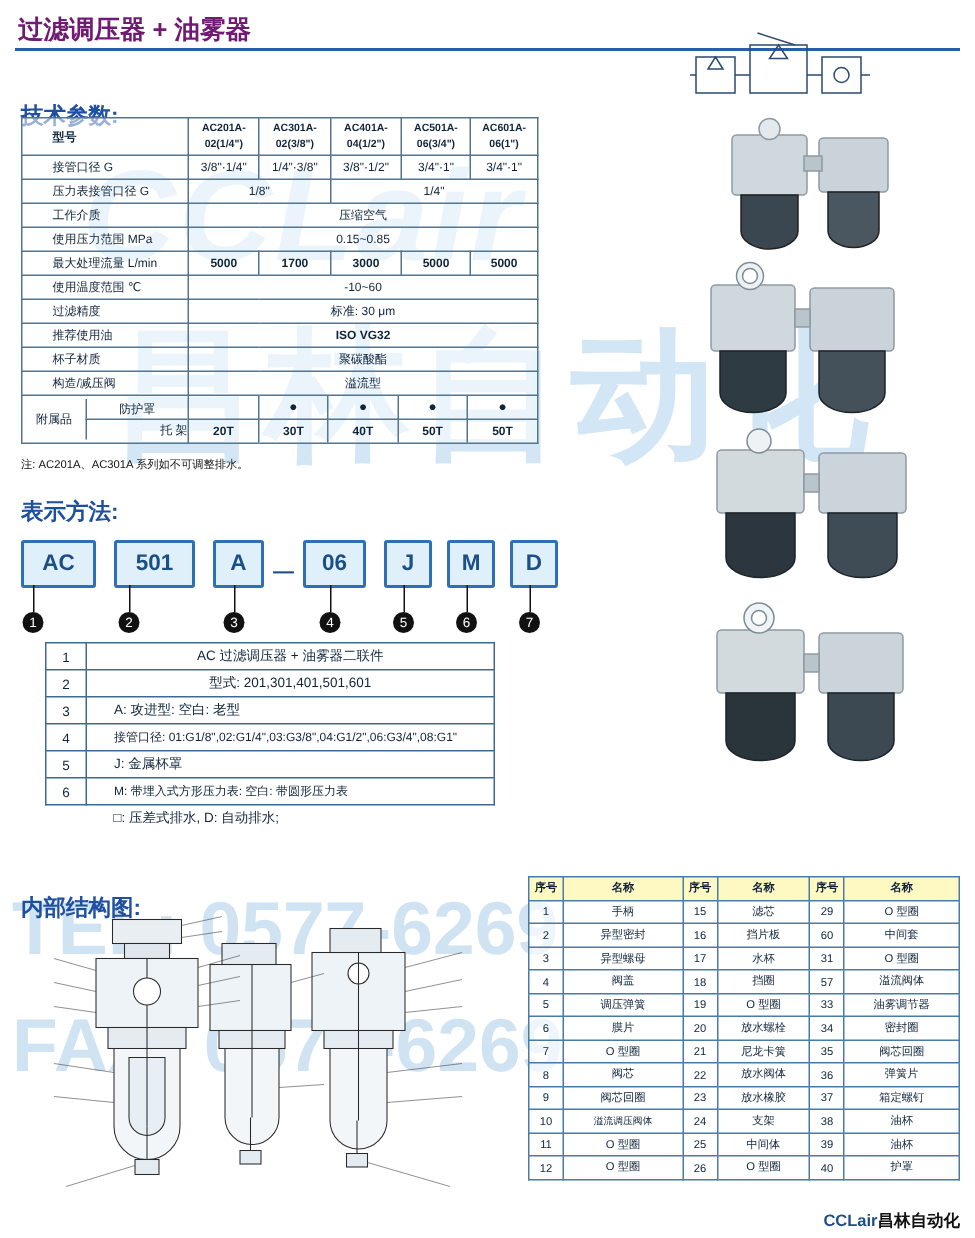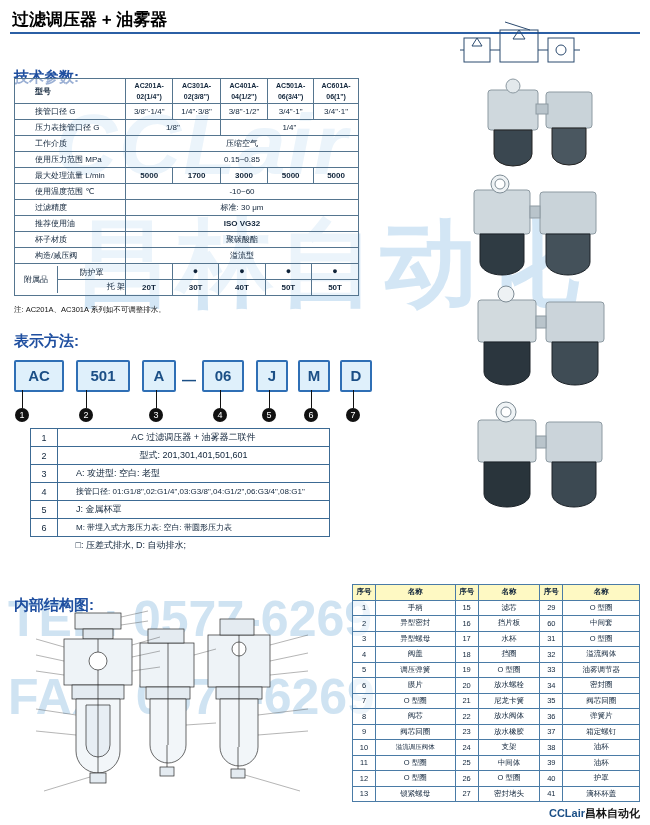--- a/index.html
+++ b/index.html
@@ -11,21 +11,21 @@
   }
   
   .wm{position:absolute;color:#cfe3f2;font-weight:bold;pointer-events:none;z-index:0;white-space:nowrap;}
   .wm-cclair{left:55px;top:95px;font-size:86px;letter-spacing:2px;font-style:italic;color:#d3e6f5;}
   .wm-zdh{left:75px;top:200px;font-size:96px;color:#d3e6f5;letter-spacing:6px;}
   .wm-tel{left:8px;top:590px;font-size:50px;color:#cfe3f2;}
   .wm-fax{left:8px;top:668px;font-size:50px;color:#cfe3f2;}
 
   
   .page-title{
-    position:absolute;left:12px;top:8px;font-size:17px;font-weight:bold;color:#000000;
+    position:absolute;left:12px;top:8px;font-size:17px;font-weight:bold;color:#701a75;
   }
   .title-rule{position:absolute;left:10px;top:32px;width:630px;height:2px;background:#2b5fa5;}
 
   .sec-head{position:absolute;font-size:15px;font-weight:bold;color:#1f4fa0;}
 
   
   .spec-table{
     position:absolute;left:14px;top:78px;width:345px;
     border-collapse:collapse;font-size:8px;background:rgba(255,255,255,0.55);
   }
@@ -408,21 +408,21 @@
         <td class="idx">17</td>
         <td>水杯</td>
         <td class="idx">31</td>
         <td>O 型圈</td>
       </tr>
   <tr>
         <td class="idx">4</td>
         <td>阀盖</td>
         <td class="idx">18</td>
         <td>挡圈</td>
-        <td class="idx">32</td>
+        <td class="idx">57</td>
         <td>溢流阀体</td>
       </tr>
   <tr>
         <td class="idx">5</td>
         <td>调压弹簧</td>
         <td class="idx">19</td>
         <td>O 型圈</td>
         <td class="idx">33</td>
         <td>油雾调节器</td>
       </tr>
@@ -475,26 +475,18 @@
         <td>油杯</td>
       </tr>
   <tr>
         <td class="idx">12</td>
         <td>O 型圈</td>
         <td class="idx">26</td>
         <td>O 型圈</td>
         <td class="idx">40</td>
         <td>护罩</td>
       </tr>
-  <tr>
-        <td class="idx">13</td>
-        <td>锁紧螺母</td>
-        <td class="idx">27</td>
-        <td>密封堵头</td>
-        <td class="idx">41</td>
-        <td>滴杯杯盖</td>
-      </tr>
 </tbody>
   </table>
 
 <div class="brand">
   <span class="blue">CCLair</span><span class="cn">昌林自动化</span>
 </div>
 
 </body></html>

